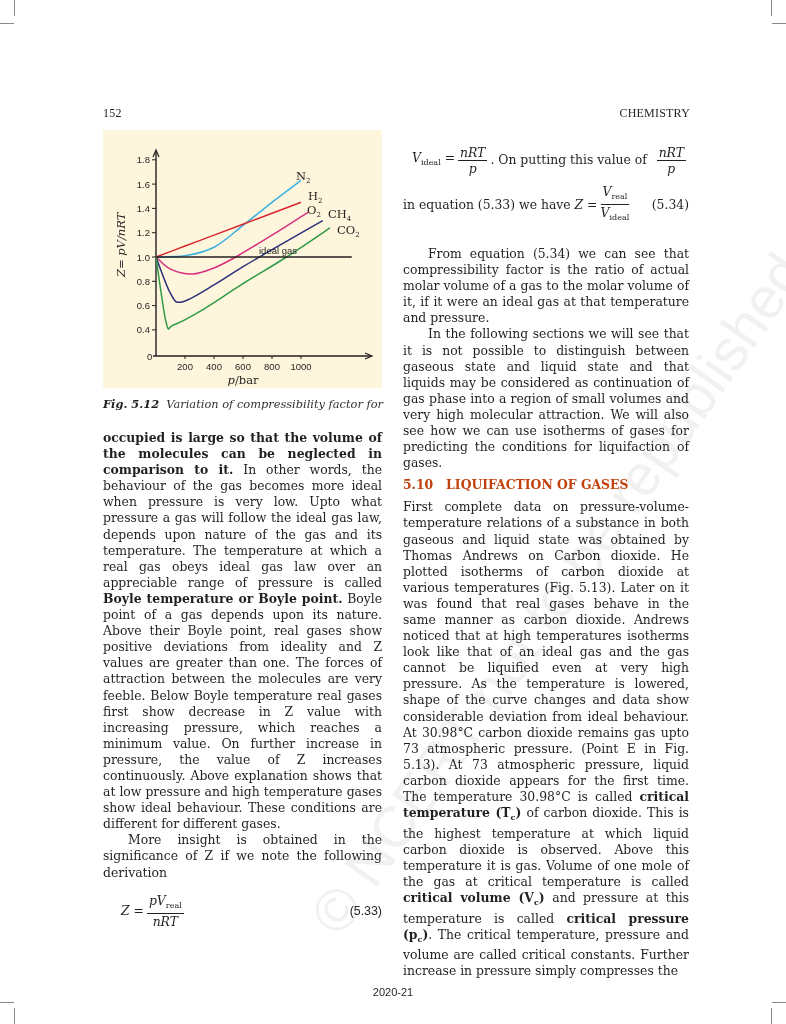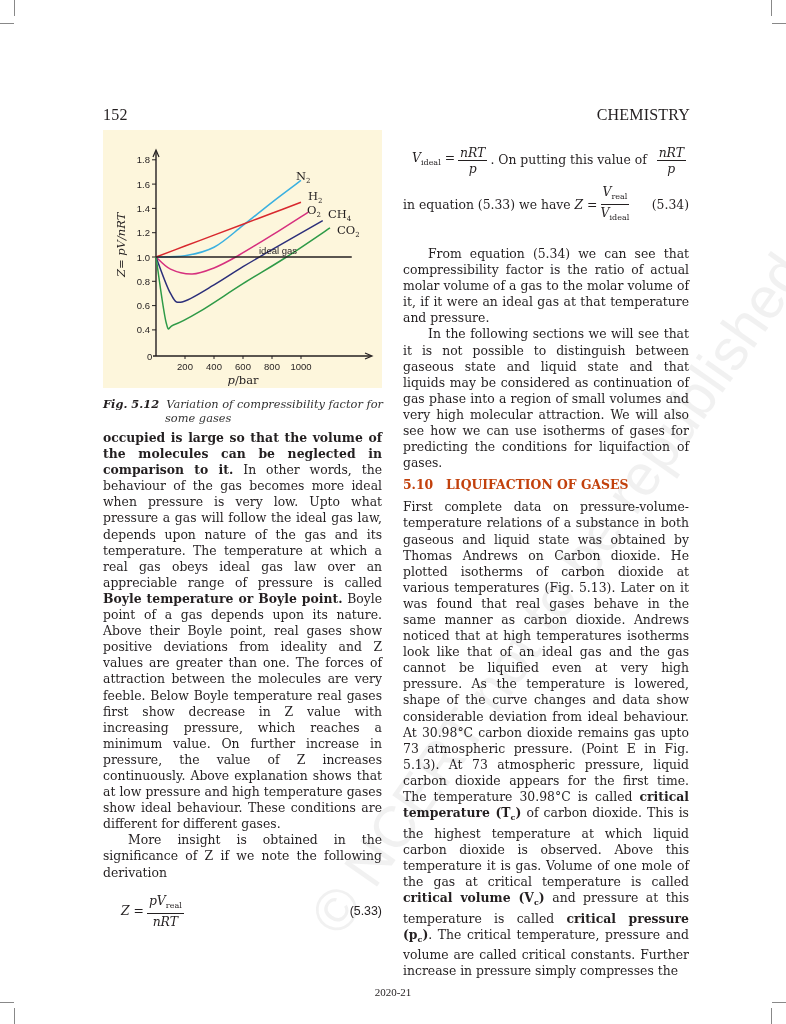--- a/index.html
+++ b/index.html
@@ -1,19 +1,19 @@
 <!DOCTYPE html>
 <html><head>
 <meta charset="utf-8">
 <style>
   html,body{margin:0;padding:0;background:#fff;}
   body{width:786px;height:1024px;position:relative;overflow:hidden;font-family:"DejaVu Serif","Liberation Serif",serif;color:#231f20;}
   .crop{position:absolute;background:#888;}
-  .hdr{position:absolute;top:106px;font-family:"Liberation Serif",serif;font-size:16px;letter-spacing:0.2px;text-align:right;}
-  .footer{position:absolute;top:986px;left:0;width:786px;text-align:center;font-family:Liberation Serif, serif;font-size:11px;}
+  .hdr{position:absolute;top:106px;font-family:"Liberation Serif",serif;font-size:12px;letter-spacing:0.2px;text-align:right;}
+  .footer{position:absolute;top:986px;left:0;width:786px;text-align:center;font-family:Liberation Sans, sans-serif;font-size:11px;}
   .col{position:absolute;font-family:"DejaVu Serif",serif;font-size:12.4px;line-height:16.1px;text-align:justify;}
   .col p{margin:0;}
   .ind{text-indent:25px;}
   .figbox{position:absolute;left:103px;top:130px;width:279px;height:258px;background:#fdf6dc;}
   .caption{position:absolute;left:103px;top:397px;width:285px;font-family:"DejaVu Serif",serif;font-size:11.4px;line-height:14px;}
   .caption b{font-style:italic;}
   .caption i{color:#333;}
   .caption .cap2{padding-left:62px;display:block;}
   .sec{font-family:"DejaVu Serif",serif;font-weight:bold;color:#c2410c;font-size:12.4px;margin:6px 0 6px 0;}
   .eq{display:flex;align-items:center;margin:8px 0;}
@@ -85,21 +85,20 @@
       <text x="205" y="70" font-size="11.5" font-family="DejaVu Serif, serif" fill="#231f20">H<tspan font-size="7" dy="3">2</tspan></text>
       <text x="204" y="84" font-size="11.5" font-family="DejaVu Serif, serif" fill="#231f20">O<tspan font-size="7" dy="3">2</tspan></text>
       <text x="225" y="88" font-size="11.5" font-family="DejaVu Serif, serif" fill="#231f20">CH<tspan font-size="7" dy="3">4</tspan></text>
       <text x="234" y="104" font-size="11.5" font-family="DejaVu Serif, serif" fill="#231f20">CO<tspan font-size="7" dy="3">2</tspan></text>
       <text x="156" y="124" font-size="9.5" font-family="Liberation Sans, sans-serif" fill="#231f20">ideal gas</text>
     </svg>
 </div>
 
 <div class="caption">
   <b>Fig. 5.12</b>&nbsp;&nbsp;<i>Variation of compressibility factor for</i>
-  <i class="cap2">some gases</i>
 </div>
 
 <div class="col" style="left:103px;top:430px;width:279px;">
   <p><b>occupied is large so that the volume of the molecules can be neglected in comparison to it.</b><span> In other words, the behaviour of the gas becomes more ideal when pressure is very low. Upto what pressure a gas will follow the ideal gas law, depends upon nature of the gas and its temperature. The temperature at which a real gas obeys ideal gas law over an appreciable range of pressure is called </span><b>Boyle temperature or Boyle point.</b><span> Boyle point of a gas depends upon its nature. Above their Boyle point, real gases show positive deviations from ideality and Z values are greater than one. The forces of attraction between the molecules are very feeble. Below Boyle temperature real gases first show decrease in Z value with increasing pressure, which reaches a minimum value. On further increase in pressure, the value of Z increases continuously. Above explanation shows that at low pressure and high temperature gases show ideal behaviour. These conditions are different for different gases.</span></p>
   <p class="ind" style="">More insight is obtained in the significance of Z if we note the following derivation</p>
   <div class="eq" style="margin:12px 0 4px 18px;">
     <span style="font-style:italic;">Z =</span>
     <span class="frac">
       <span class="num"><span>pV</span><sub>real</sub></span>
       <span class="den">nRT</span>

